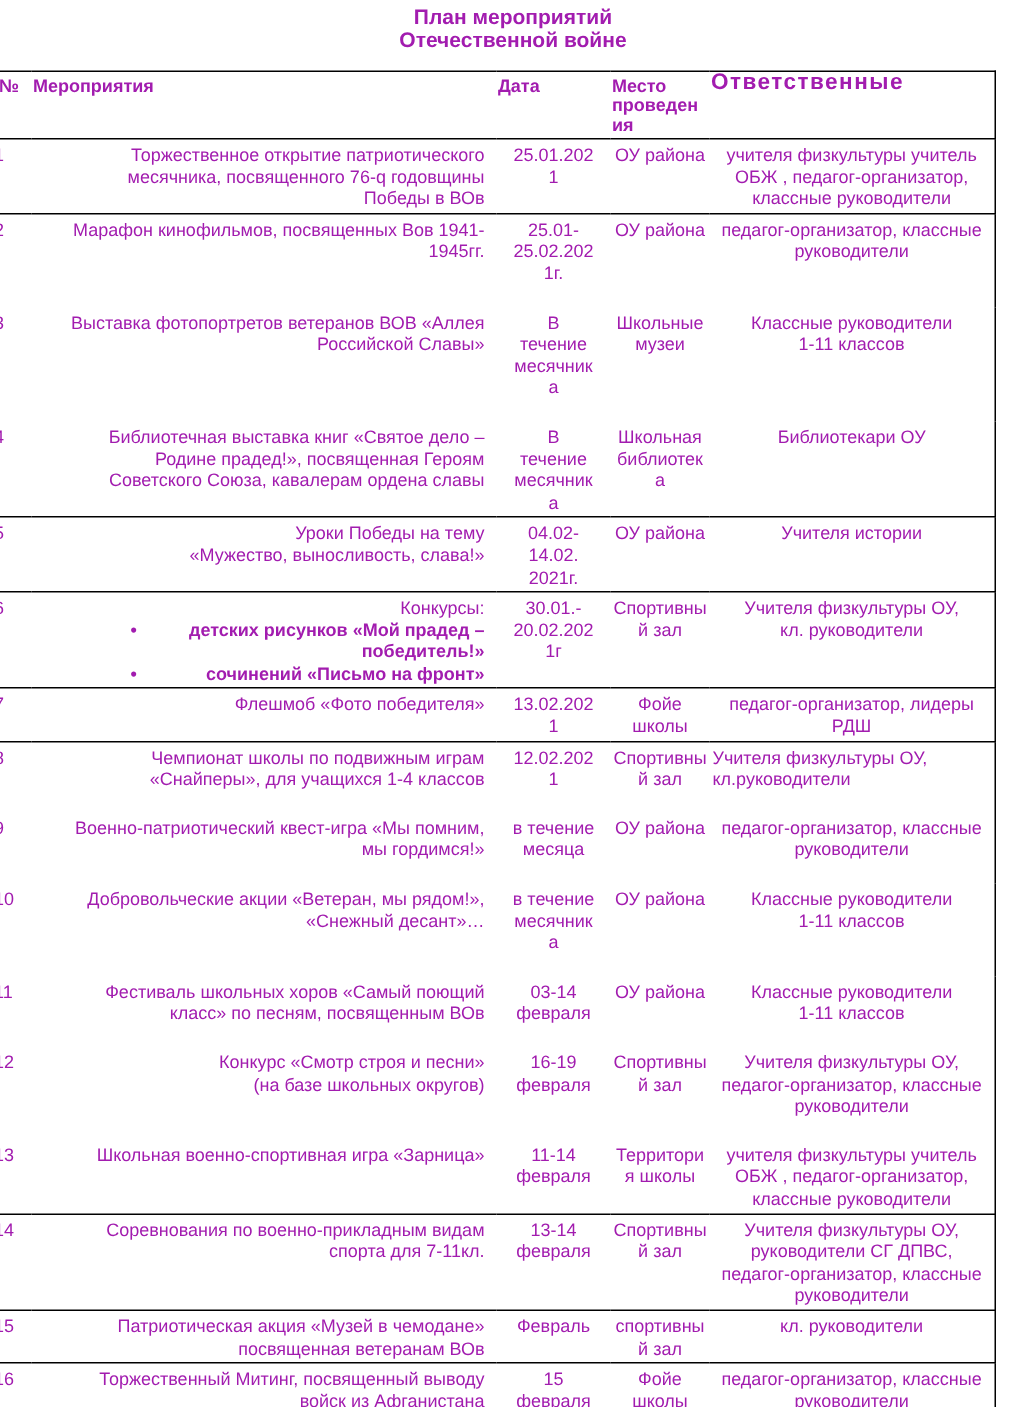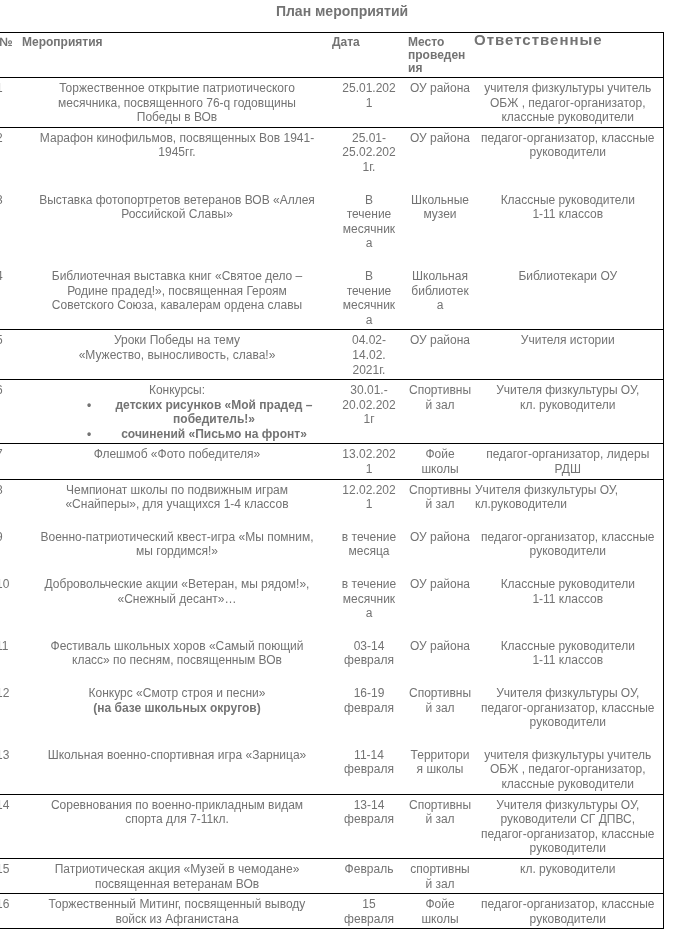--- a/index.html
+++ b/index.html
@@ -1,18 +1,18 @@
 <!DOCTYPE html>
 <html><head>
 <meta charset="utf-8">
 <style>
   html, body { margin:0; padding:0; background:#fff; }
   .page {
     width:684px; height:938px; background:#ffffff; overflow:hidden;
-    position:relative; color:#737373;
+    position:relative; color:#a21caf;
     font-family:"Liberation Sans", sans-serif;
   }
   .title-block { margin-top:4px; text-align:center; font-weight:bold;
     font-size:14px; line-height:15px; }
   table.events {
     border-collapse:collapse; table-layout:fixed;
     width:672px; margin-left:-9px; margin-top:13px;
   }
   th {
     border-top:1.6px solid #000; border-bottom:1.6px solid #000;
@@ -22,34 +22,35 @@
   }
   th.resp-h { font-size:15px; letter-spacing:1px; padding-top:0; }
   td {
     vertical-align:top; font-size:12px; line-height:14.6px;
     padding:3px 2px 2px 2px; text-align:center;
   }
   td:last-child, th:last-child { border-right:1.6px solid #000; }
   tr.sep td { border-bottom:1.5px solid #000; }
   tr.gap td { padding-bottom:15px; }
   td.num { text-align:left; padding-left:5px; }
-  td.activity { text-align:center; padding-left:10px; padding-right:8px; }
+  td.activity { text-align:right; padding-left:10px; padding-right:8px; }
   .pre { white-space:pre-line; }
-  .bold-line { font-weight:bold; }
+  .bold-line { font-weight:normal; }
   td.resp-left { text-align:left; }
   ul.bullets { margin:0; padding:0 0 0 74px; list-style:none;font-weight:bold; }
   ul.bullets li { position:relative; white-space:pre-line; }
   ul.bullets li::before { content:"\2022"; position:absolute; left:-18px; top:0; }
 </style>
 </head>
 <body>
 
 <div class="page">
   <div class="title-block">
     <div>План мероприятий</div>
+    <div>Отечественной войне</div>
   </div>
 
   <table class="events">
     <colgroup>
       <col style="width:30px">
       <col style="width:310px">
       <col style="width:76px">
       <col style="width:66px">
       <col style="width:190px">
     </colgroup>

